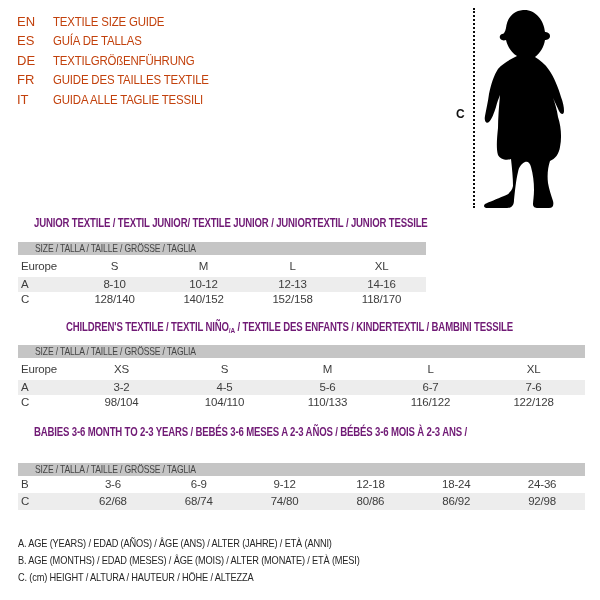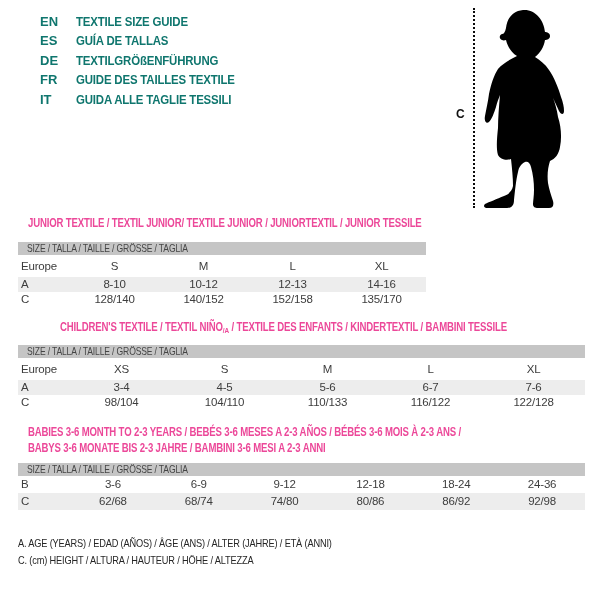--- a/index.html
+++ b/index.html
@@ -6,38 +6,38 @@
   body{width:600px;height:600px;background:#ffffff;font-family:"Liberation Sans",sans-serif;}
   .canvas{position:relative;width:600px;height:600px;background:#fff;overflow:hidden;color:#222;}
   .abs{position:absolute;}
 
   
   .cond{display:inline-block;transform:scaleX(0.80);transform-origin:0 50%;white-space:nowrap;letter-spacing:-0.2px;}
   .cond-sm{display:inline-block;transform:scaleX(0.78);transform-origin:0 50%;white-space:nowrap;letter-spacing:-0.2px;}
   .cond-lang{display:inline-block;transform:scaleX(0.88);transform-origin:0 50%;white-space:nowrap;letter-spacing:-0.2px;}
 
   
-  .lang-block{left:40px;top:12px;font-size:13px;font-weight:700;color:#0f766e;}
+  .lang-block{left:17px;top:12px;font-size:13px;font-weight:400;color:#c2410c;}
   .lang-row{height:19.4px;line-height:19.4px;white-space:nowrap;}
   .lang-code{display:inline-block;width:36px;}
 
   
   .dotted-line{left:473px;top:8px;height:200px;width:0;border-left:2px dotted #0a0a0a;}
   .c-label{left:456px;top:107px;font-size:12px;font-weight:700;color:#111;}
   .baby-svg{left:483px;top:8px;}
 
   
-  .sec-title{position:absolute;left:28px;font-size:12px;font-weight:700;color:#ec4899;white-space:nowrap;}
+  .sec-title{position:absolute;left:34px;font-size:12px;font-weight:700;color:#701a75;white-space:nowrap;}
   .sub{font-size:8px;vertical-align:-2px;}
 
   
   table.size-tbl{position:absolute;border-collapse:collapse;table-layout:fixed;font-size:11.5px;color:#3d3d3d;letter-spacing:-0.2px;}
   table.size-tbl td{padding:0;text-align:center;height:15px;line-height:15px;overflow:hidden;}
   table.size-tbl td.lbl{text-align:left;padding-left:3px;}
-  tr.band td{background:#c5c5c5;text-align:left !important;height:13px;line-height:13px;font-size:11px;color:#454545;padding-left:9px;}
+  tr.band td{background:#c5c5c5;text-align:left !important;height:13px;line-height:13px;font-size:11px;color:#454545;padding-left:17px;}
   tr.cols td{height:19px;line-height:22px;margin-top:10px;}
   tr.alt td{background:#ededed;}
   tr.baby-r td{height:17px;line-height:17px;}
 
   
   .footnotes{left:18px;top:535px;font-size:11px;font-weight:400;color:#262626;}
   .footnote-line{height:17px;line-height:17px;white-space:nowrap;}
 </style>
 </head>
 <body>
@@ -107,21 +107,21 @@
       <td>8-10</td>
       <td>10-12</td>
       <td>12-13</td>
       <td>14-16</td>
     </tr>
     <tr>
       <td class="lbl">C</td>
       <td>128/140</td>
       <td>140/152</td>
       <td>152/158</td>
-      <td>135/170</td>
+      <td>118/170</td>
     </tr>
   </tbody>
     </table>
 
   <div class="sec-title" style="top:320px;margin-left:32px;">
     <span class="cond"><span>CHILDREN'S TEXTILE / TEXTIL NIÑO</span><span class="sub">/A</span><span> / TEXTILE DES ENFANTS / KINDERTEXTIL / BAMBINI TESSILE</span></span>
   </div>
   <table class="size-tbl" style="left:18px;top:345px;width:567px;">
     <colgroup>
         <col style="width:52px">
@@ -138,40 +138,39 @@
     <tr class="cols">
       <td class="lbl">Europe</td>
       <td>XS</td>
       <td>S</td>
       <td>M</td>
       <td>L</td>
       <td>XL</td>
     </tr>
     <tr class="alt">
       <td class="lbl">A</td>
-      <td>3-4</td>
+      <td>3-2</td>
       <td>4-5</td>
       <td>5-6</td>
       <td>6-7</td>
       <td>7-6</td>
     </tr>
     <tr>
       <td class="lbl">C</td>
       <td>98/104</td>
       <td>104/110</td>
       <td>110/133</td>
       <td>116/122</td>
       <td>122/128</td>
     </tr>
   </tbody>
     </table>
 
   <div class="sec-title" style="top:424px;line-height:16px;">
     <div><span class="cond">BABIES 3-6 MONTH TO 2-3 YEARS / BEBÉS 3-6 MESES A 2-3 AÑOS / BÉBÉS 3-6 MOIS À 2-3 ANS /</span></div>
-    <div><span class="cond">BABYS 3-6 MONATE BIS 2-3 JAHRE / BAMBINI 3-6 MESI A 2-3 ANNI</span></div>
   </div>
   <table class="size-tbl" style="left:18px;top:463px;width:567px;">
     <colgroup>
         <col style="width:52px">
         <col>
         <col>
         <col>
         <col>
         <col>
         <col>
@@ -196,16 +195,17 @@
       <td>74/80</td>
       <td>80/86</td>
       <td>86/92</td>
       <td>92/98</td>
     </tr>
   </tbody>
     </table>
 
   <div class="abs footnotes">
     <div class="footnote-line"><span class="cond" style="transform:scaleX(0.84);">A. AGE (YEARS) / EDAD (AÑOS) / ÂGE (ANS) / ALTER (JAHRE) / ETÀ (ANNI)</span></div>
+    <div class="footnote-line"><span class="cond" style="transform:scaleX(0.84);">B. AGE (MONTHS) / EDAD (MESES) / ÂGE (MOIS) / ALTER (MONATE) / ETÀ (MESI)</span></div>
     <div class="footnote-line"><span class="cond" style="transform:scaleX(0.84);">C. (cm) HEIGHT / ALTURA / HAUTEUR / HÖHE / ALTEZZA</span></div>
   </div>
 
 </div>
 
 </body></html>

